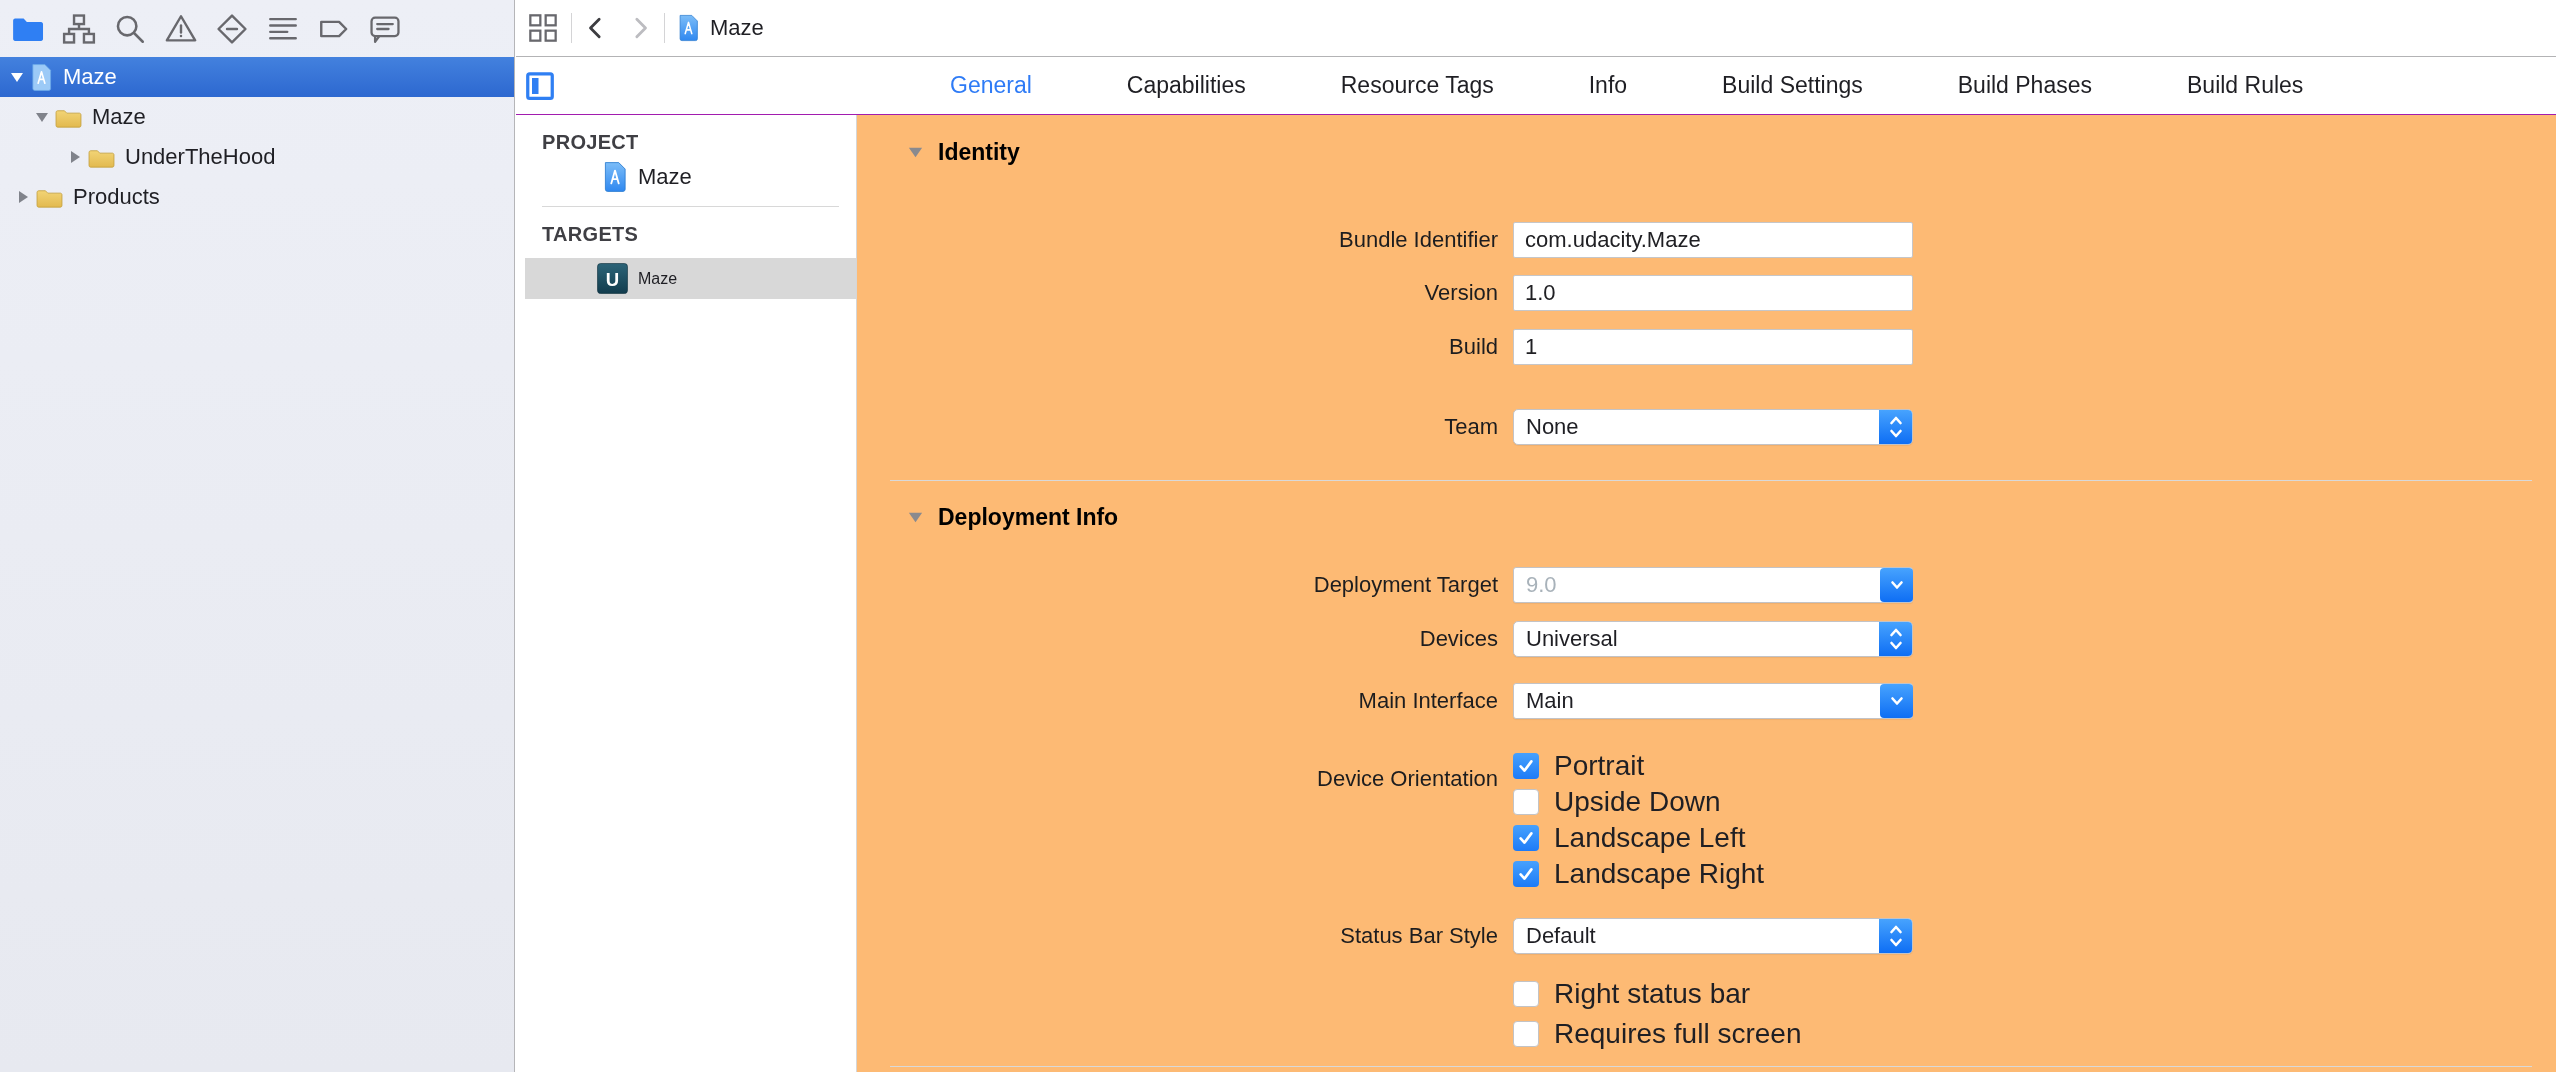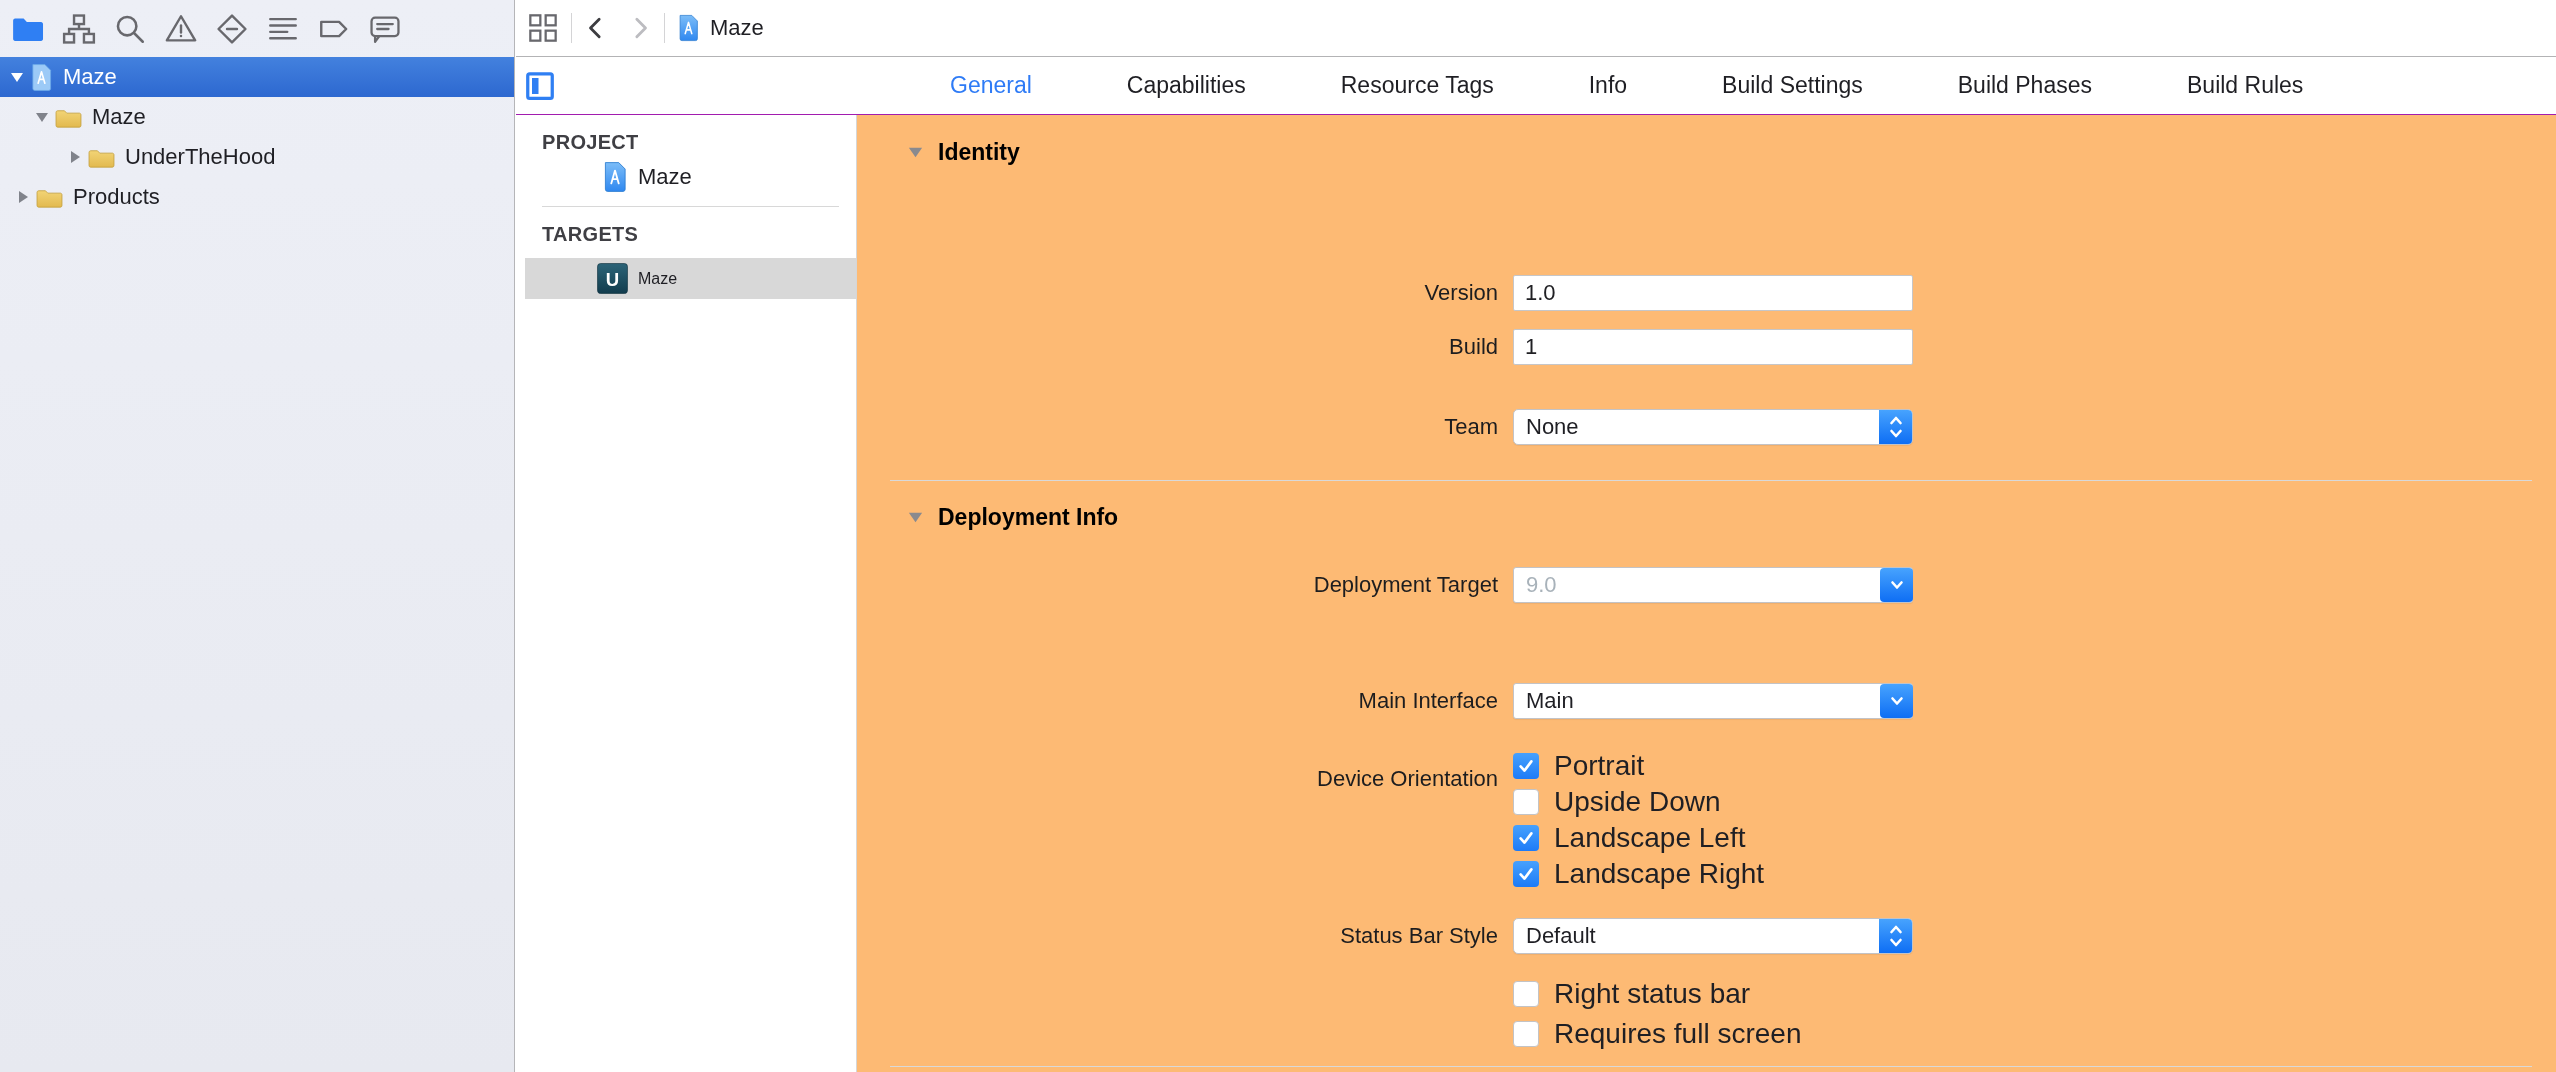--- a/index.html
+++ b/index.html
@@ -287,20 +287,24 @@
 
     <div class="section-header" style="top:24px">
       <span>
         <svg width="17" height="17" viewBox="0 0 18 18">
             <polygon points="2,4 16,4 9,14" fill="#8a8a8e"></polygon>
           </svg>
         </span>
       <span class="section-title">Identity</span>
     </div>
 
+    <div class="frow" style="top:107px">
+      <span class="flabel">Bundle Identifier</span>
+      <input class="ctl tfield" value="com.udacity.Maze" style="">
+    </div>
     <div class="frow" style="top:160px">
       <span class="flabel">Version</span>
       <input class="ctl tfield" value="1.0" style="">
     </div>
     <div class="frow" style="top:214px">
       <span class="flabel">Build</span>
       <input class="ctl tfield" value="1" style="">
     </div>
     <div class="frow" style="top:294px">
       <span class="flabel">Team</span>
@@ -330,20 +334,32 @@
       <span class="flabel">Deployment Target</span>
       <div class="ctl combo">
         <span class="pop-value muted">9.0</span>
         <span class="pop-btn">
           <svg width="18" height="30" viewBox="0 0 18 30" fill="none" stroke="#fff" stroke-width="2.6" stroke-linecap="round" stroke-linejoin="round">
               <polyline points="4.5,12.5 9,17.5 13.5,12.5"></polyline>
             </svg>
           </span>
       </div>
     </div>
+    <div class="frow" style="top:506px">
+      <span class="flabel">Devices</span>
+      <div class="ctl popup">
+        <span class="pop-value">Universal</span>
+        <span class="pop-btn">
+          <svg width="18" height="30" viewBox="0 0 18 30" fill="none" stroke="#fff" stroke-width="2.6" stroke-linecap="round" stroke-linejoin="round">
+              <polyline points="4.5,11 9,6 13.5,11"></polyline>
+              <polyline points="4.5,19 9,24 13.5,19"></polyline>
+            </svg>
+          </span>
+      </div>
+    </div>
     <div class="frow" style="top:568px">
       <span class="flabel">Main Interface</span>
       <div class="ctl combo">
         <span class="pop-value">Main</span>
         <span class="pop-btn">
           <svg width="18" height="30" viewBox="0 0 18 30" fill="none" stroke="#fff" stroke-width="2.6" stroke-linecap="round" stroke-linejoin="round">
               <polyline points="4.5,12.5 9,17.5 13.5,12.5"></polyline>
             </svg>
           </span>
       </div>

